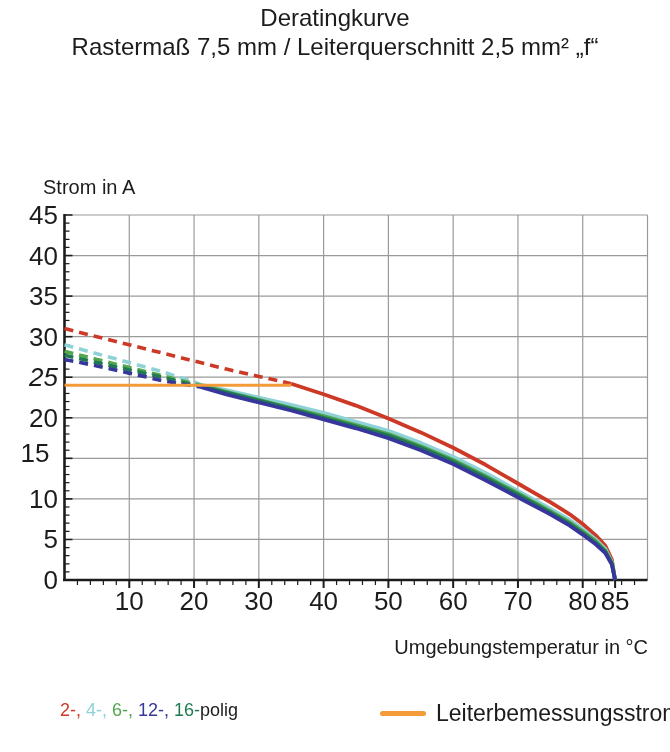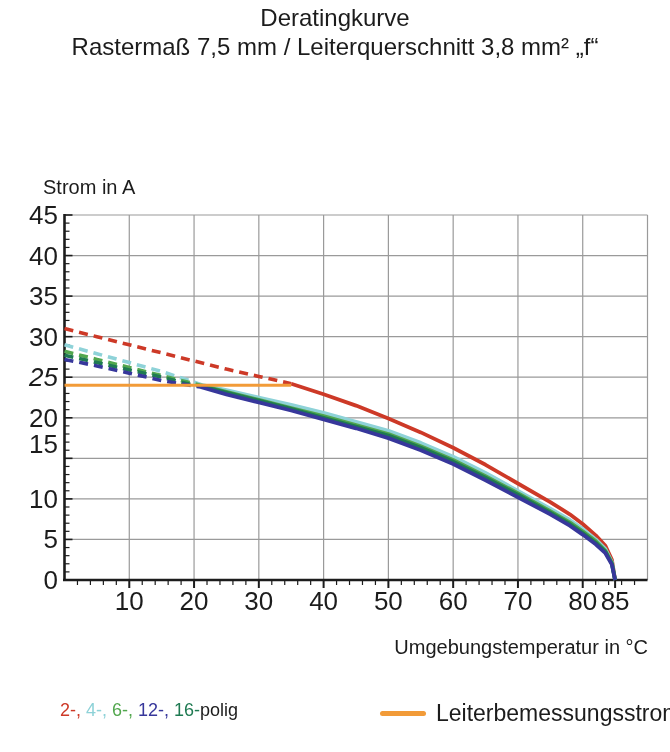--- a/index.html
+++ b/index.html
@@ -1,39 +1,39 @@
 <!DOCTYPE html>
 <html><head>
 <meta charset="utf-8">
 <style>
   html,body{margin:0;padding:0;background:#ffffff;}
   .screen{
     position:relative;width:670px;height:752px;background:#ffffff;overflow:hidden;
-    font-family:"Liberation Sans",sans-serif;color:#1c1c1c;
+    font-family:"Liberation Sans",sans-serif;color:#1c1c1c;border-radius:18px;
   }
   .header{position:absolute;top:3px;left:0;width:670px;text-align:center;}
   .header div{font-size:24px;line-height:29px;white-space:nowrap;}
   .y-axis-title{position:absolute;top:176px;left:36px;font-size:20px;margin-left:7px;}
   .x-axis-title{position:absolute;top:636px;right:22px;font-size:20px;}
   #chart-svg{position:absolute;left:0;top:0;}
   .tick-label{position:absolute;font-size:26px;line-height:26px;white-space:nowrap;}
   .ytick{text-align:right;width:46px;}
   .xtick{text-align:center;width:60px;}
   .legend-left{position:absolute;left:60px;top:700px;font-size:18px;white-space:nowrap;}
   .legend-right{position:absolute;left:380px;top:700px;font-size:23px;white-space:nowrap;display:flex;align-items:center;}
   .legend-swatch{display:inline-block;width:46px;height:5px;border-radius:3px;margin-right:10px;}
 </style>
 </head>
 <body>
 
 <div class="screen">
 
   <div class="header">
     <div>Deratingkurve</div>
-    <div>Rastermaß 7,5 mm / Leiterquerschnitt 3,8 mm² „f“</div>
+    <div>Rastermaß 7,5 mm / Leiterquerschnitt 2,5 mm² „f“</div>
   </div>
 
   <div class="y-axis-title">Strom in A</div>
 
   <svg id="chart-svg" width="670" height="752">
       <line x1="129.27777777777777" y1="215" x2="129.27777777777777" y2="580" stroke="#9a9a9a" stroke-width="1.2"></line>
       <line x1="194.05555555555554" y1="215" x2="194.05555555555554" y2="580" stroke="#9a9a9a" stroke-width="1.2"></line>
       <line x1="258.8333333333333" y1="215" x2="258.8333333333333" y2="580" stroke="#9a9a9a" stroke-width="1.2"></line>
       <line x1="323.6111111111111" y1="215" x2="323.6111111111111" y2="580" stroke="#9a9a9a" stroke-width="1.2"></line>
       <line x1="388.3888888888889" y1="215" x2="388.3888888888889" y2="580" stroke="#9a9a9a" stroke-width="1.2"></line>
@@ -152,21 +152,21 @@
       <path d="M200.5 386.1L226.4 392.6L258.8 400.7L291.2 408.9L323.6 417.8L356.0 426.7L388.4 435.6L420.8 447.8L453.2 461.6L485.6 477.8L517.9 494.8L550.3 512.7L569.8 524.0L582.7 533.0L595.7 542.7L605.4 551.6L611.9 563.8L615.1 580.0" fill="none" stroke="#1f7a52" stroke-width="3.8" stroke-linejoin="round"></path>
       <path d="M64.5 359.4L96.9 365.9L129.3 373.2L161.7 380.5L194.1 386.1L200.5 387.0" fill="none" stroke="#37379b" stroke-width="3.6" stroke-linejoin="round" stroke-dasharray="9 6"></path>
       <path d="M200.5 387.0L226.4 394.3L258.8 402.4L291.2 410.5L323.6 419.4L356.0 428.3L388.4 438.1L420.8 450.2L453.2 464.0L485.6 480.2L517.9 497.3L550.3 514.3L569.8 525.7L582.7 534.6L595.7 544.3L605.4 553.2L611.9 564.6L615.1 580.0" fill="none" stroke="#37379b" stroke-width="3.8" stroke-linejoin="round"></path>
       <line x1="64.5" y1="385.33333333333337" x2="291.22222222222223" y2="385.33333333333337" stroke="#f29b38" stroke-width="3"></line>
     </svg>
 
   <div id="tick-layer">
       <div class="tick-label ytick" style="left: 12px; top: 567px;">0</div>
       <div class="tick-label ytick" style="left: 12px; top: 526.444px;">5</div>
       <div class="tick-label ytick" style="left: 12px; top: 485.889px;">10</div>
-      <div class="tick-label ytick" style="left: 12px; top: 431px;">15</div>
+      <div class="tick-label ytick" style="left: 12px; top: 440px; text-align: center;">15</div>
       <div class="tick-label ytick" style="left: 12px; top: 404.778px;">20</div>
       <div class="tick-label ytick" style="left: 12px; top: 364.222px; font-style: italic;">25</div>
       <div class="tick-label ytick" style="left: 12px; top: 323.667px;">30</div>
       <div class="tick-label ytick" style="left: 12px; top: 283.111px;">35</div>
       <div class="tick-label ytick" style="left: 12px; top: 242.556px;">40</div>
       <div class="tick-label ytick" style="left: 12px; top: 202px;">45</div>
       <div class="tick-label xtick" style="left: 99.2778px; top: 588px;">10</div>
       <div class="tick-label xtick" style="left: 164.056px; top: 588px;">20</div>
       <div class="tick-label xtick" style="left: 228.833px; top: 588px;">30</div>
       <div class="tick-label xtick" style="left: 293.611px; top: 588px;">40</div>

